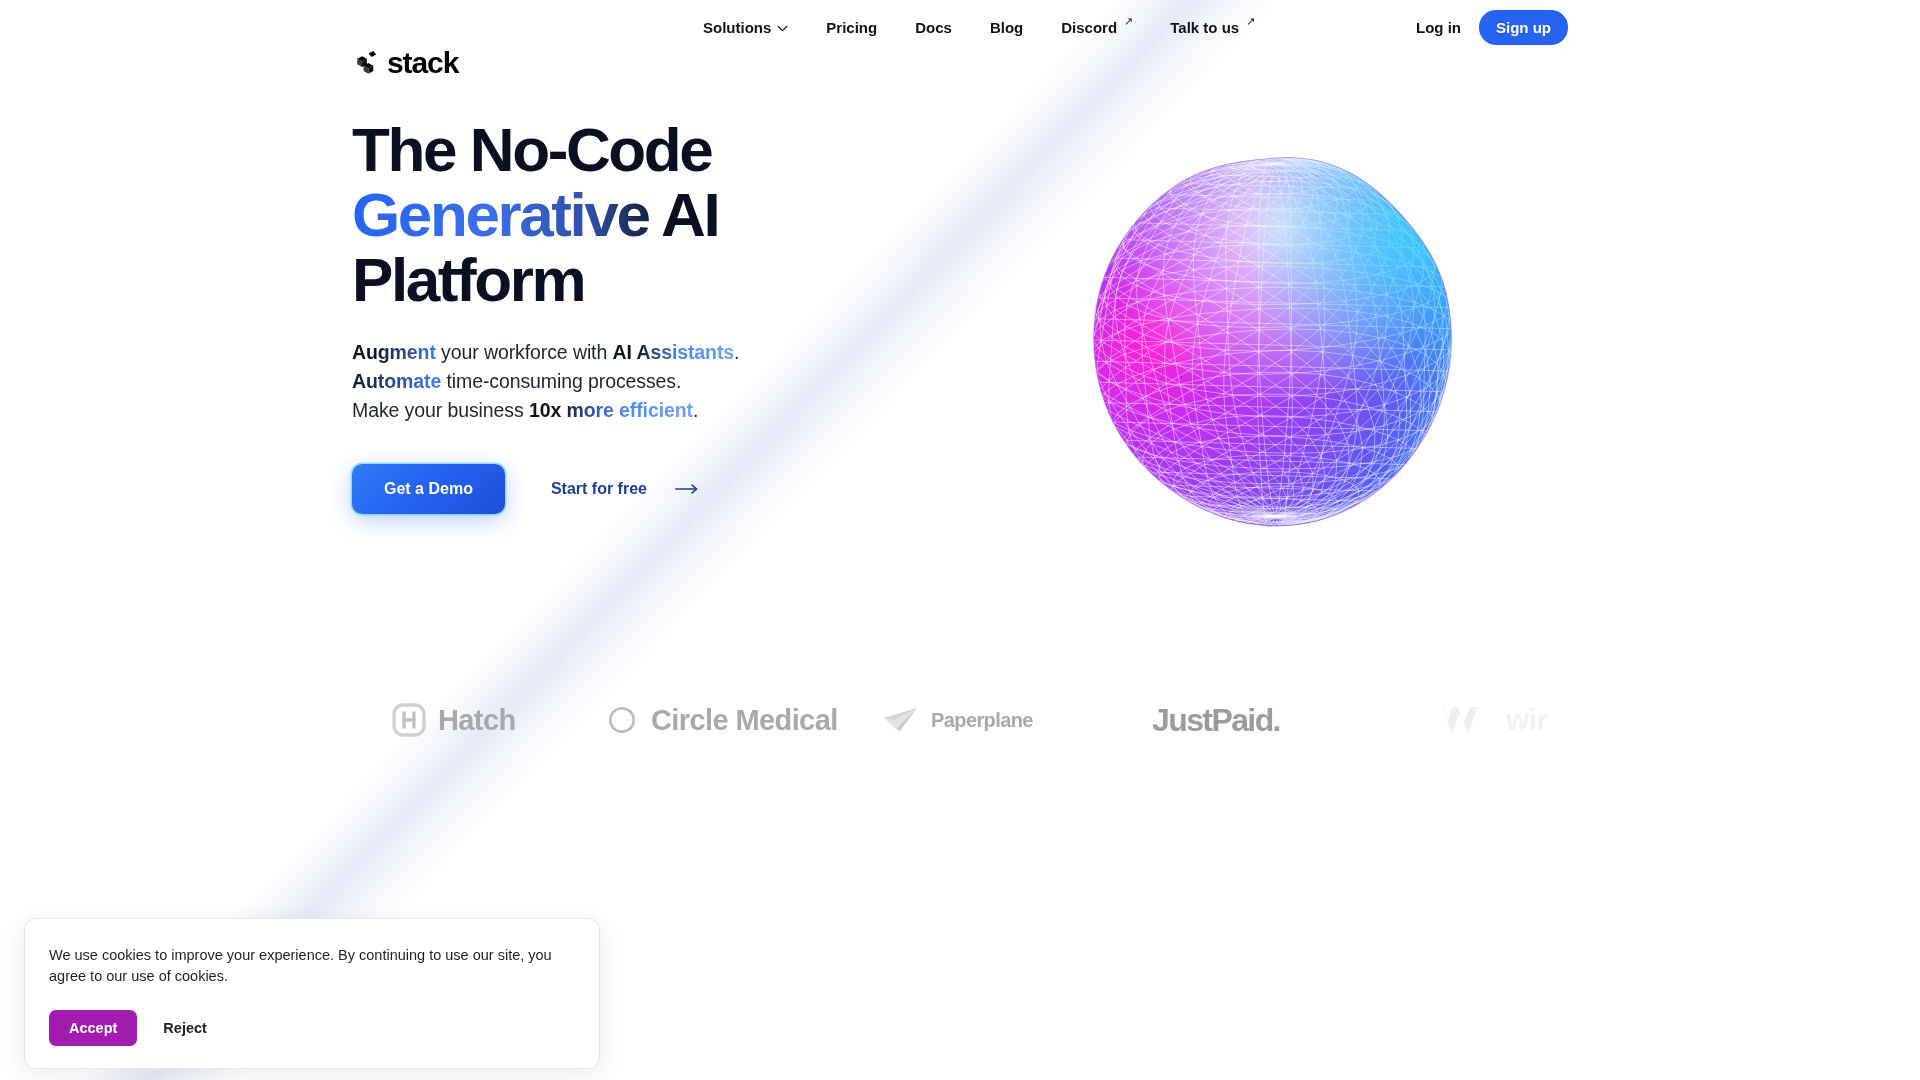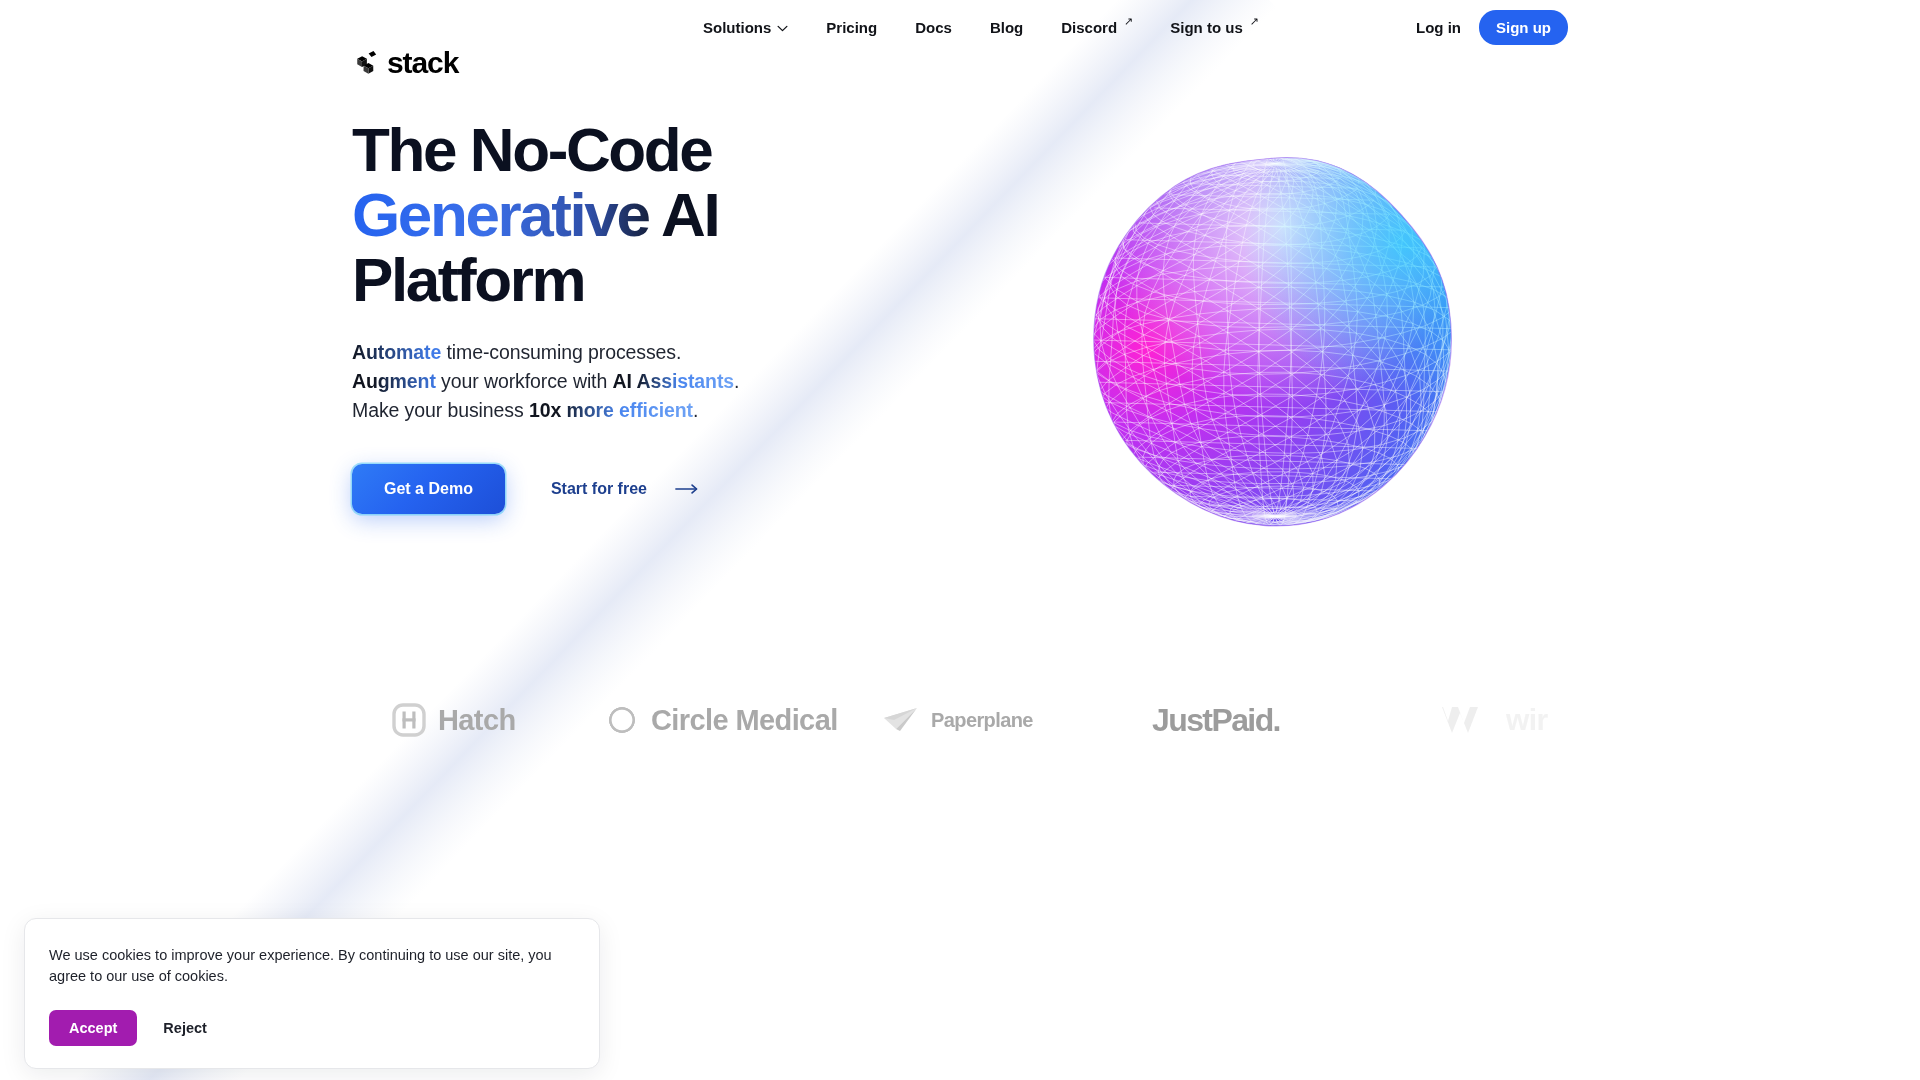--- a/index.html
+++ b/index.html
@@ -215,43 +215,43 @@
       <div class="nav-item">
         <span>Blog</span>
       </div>
 
       <div class="nav-item">
         <span>Discord</span>
         <span class="ext">↗</span>
       </div>
 
       <div class="nav-item">
-        <span>Sign to us</span>
+        <span>Talk to us</span>
         <span class="ext">↗</span>
       </div>
 
     </nav>
 
     <div class="auth">
       <span class="login">Log in</span>
       <button class="signup">Sign up</button>
     </div>
   </div>
 
   <div class="hero">
 
     <h1 class="headline">
       <span class="l1">The No-Code</span>
       <span class="l2"><span class="grad-blue">Generative</span><span> AI</span></span>
       <span class="l3">Platform</span>
     </h1>
 
     <div class="subhead">
+      <span class="line"><span class="g1">Augment</span><span> your workforce with </span><span class="g3">AI Assistants</span><span>.</span></span>
       <span class="line"><span class="g2">Automate</span><span> time-consuming processes.</span></span>
-      <span class="line"><span class="g1">Augment</span><span> your workforce with </span><span class="g3">AI Assistants</span><span>.</span></span>
       <span class="line"><span>Make your business </span><span class="g3">10x more efficient</span><span>.</span></span>
     </div>
 
     <div class="cta-row">
       <button class="btn-demo">Get a Demo</button>
       <button class="btn-free">
         <span>Start for free</span>
         <svg class="arrow-r" viewBox="0 0 26 12">
           <path d="M1 6 H23" stroke="#1d3f8e" stroke-width="1.8" stroke-linecap="round"></path>
           <path d="M18.5 1.7 L23.4 6 L18.5 10.3" stroke="#1d3f8e" stroke-width="1.8" fill="none" stroke-linecap="round" stroke-linejoin="round"></path>

